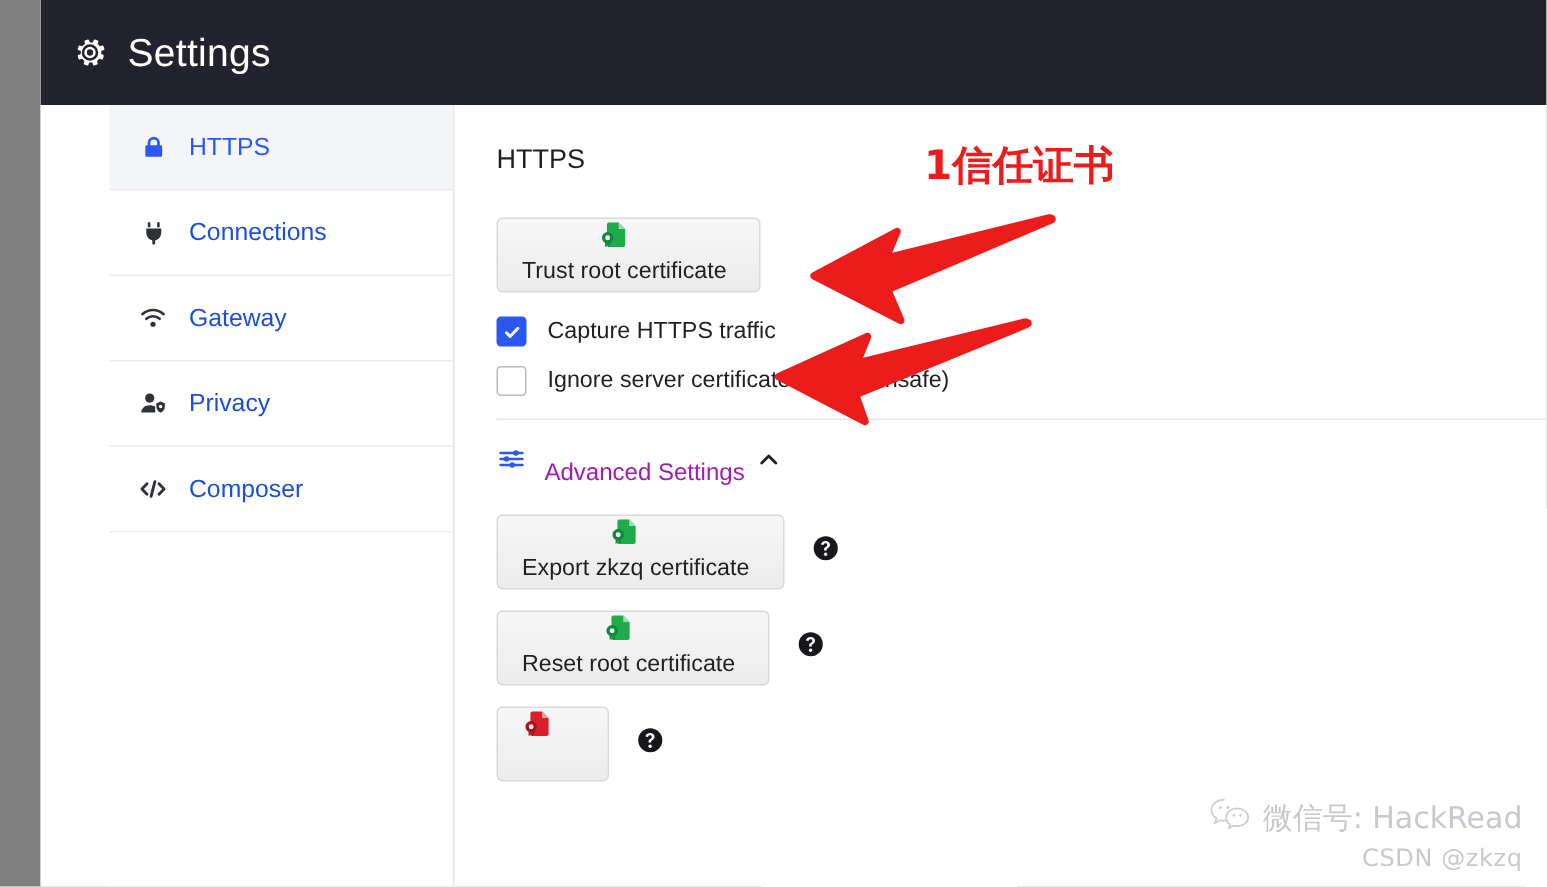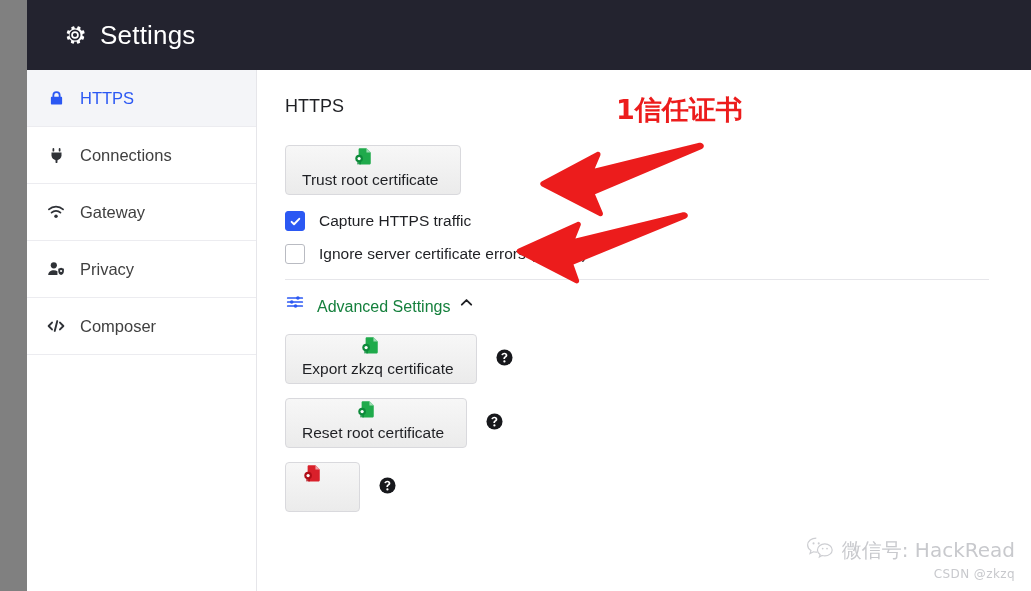--- a/index.html
+++ b/index.html
@@ -9,36 +9,36 @@
     font-family:"Liberation Sans","DejaVu Sans",sans-serif;
     overflow:hidden;position:relative;
   }
   #app{
     position:absolute;left:27px;top:0;width:1004px;height:591px;
     background:#ffffff;overflow:hidden;
   }
   
   .titlebar{
     height:70px;background:#23232f;display:flex;align-items:center;
-    padding-left:36px;box-sizing:border-box;
+    padding-left:21px;box-sizing:border-box;
   }
   .gear-ico{width:24px;height:24px;flex:0 0 auto;margin-right:13px;}
   .title-text{
     color:#ffffff;font-size:26px;letter-spacing:.2px;font-weight:400;
   }
   
-  .body-split{display:flex;height:521px;background:#ffffff;}
+  .body-split{display:flex;height:521px;background:#ffffff;padding-left:46px;}
   .sidebar{
     width:230px;flex:0 0 230px;border-right:1px solid #e6e6ea;
     background:#ffffff;box-sizing:border-box;
   }
   .side-item{
     height:57px;display:flex;align-items:center;padding-left:18px;
     box-sizing:border-box;border-bottom:1px solid #ececf0;
-    font-size:16.5px;color:#404040;cursor:pointer;
+    font-size:16.5px;color:#1d4ed8;cursor:pointer;
   }
   .side-item.active{background:#f4f5f8;color:#2b58f3;}
   .side-ico{
     width:22px;height:22px;flex:0 0 auto;margin-right:13px;
     display:flex;align-items:center;justify-content:center;
   }
   .side-ico svg{display:block;}
   
   .content{flex:1;position:relative;padding:26px 0 0 28px;box-sizing:border-box;}
   .sec-title{font-size:18px;color:#1f2024;margin-bottom:28px;}
@@ -58,35 +58,35 @@
     width:20px;height:20px;border-radius:3px;flex:0 0 auto;margin-right:14px;
     box-sizing:border-box;display:flex;align-items:center;justify-content:center;
   }
   .chk.on{background:#2b58f3;border:1px solid #2b58f3;}
   .chk.off{background:#ffffff;border:1px solid #b9bbc2;}
   .chk-label{font-size:15.5px;color:#1f2024;}
   .divider{
     width:704px;height:1px;background:#e6e6ea;margin:15px 0 12px 0;
   }
   .adv{display:flex;align-items:center;margin-bottom:18px;cursor:pointer;}
-  .adv-label{color:#15803d;font-size:16px;margin:5px 9px 0 12px;}
+  .adv-label{color:#a21caf;font-size:16px;margin:15px 9px 0 12px;}
   
   .anno-text{
     position:absolute;left:589px;top:92px;
     color:#ec1c1c;font-size:27px;font-weight:600;white-space:nowrap;
     font-family:"DejaVu Sans",sans-serif;
   }
   .arrow{position:absolute;pointer-events:none;}
   .wm{
     position:absolute;right:16px;bottom:10px;text-align:right;
     color:#c8c9cd;font-family:"DejaVu Sans",sans-serif;
   }
   .wm-1{display:flex;align-items:center;justify-content:flex-end;font-size:20px;}
   .wm-1 .wechat{margin-right:8px;}
-  .wm-2{font-size:12px;margin-top:2px;letter-spacing:.4px;}
+  .wm-2{font-size:16px;margin-top:2px;letter-spacing:.4px;}
 </style>
 </head>
 <body>
 
 <div id="app">
 
   <div class="titlebar">
     <span class="gear-ico">
       <svg viewBox="0 0 24 24" width="24" height="24">
         <path fill="#ffffff" d="M12 8.2a3.8 3.8 0 1 0 0 7.6 3.8 3.8 0 0 0 0-7.6zm0 5.9a2.1 2.1 0 1 1 0-4.2 2.1 2.1 0 0 1 0 4.2z"></path>

